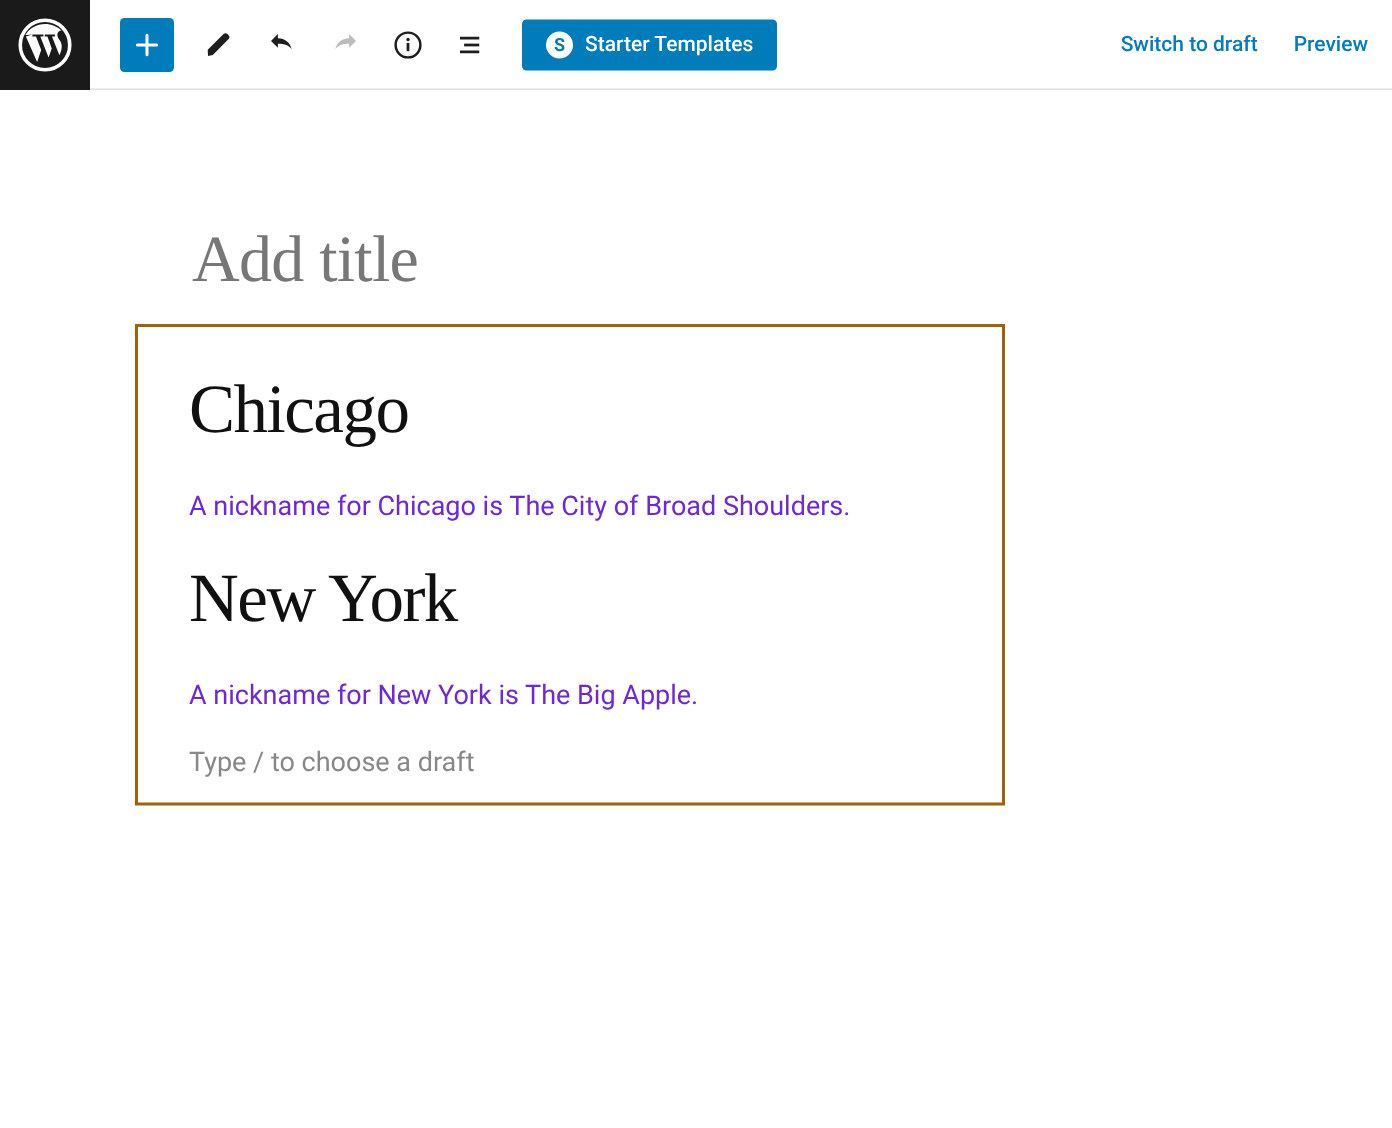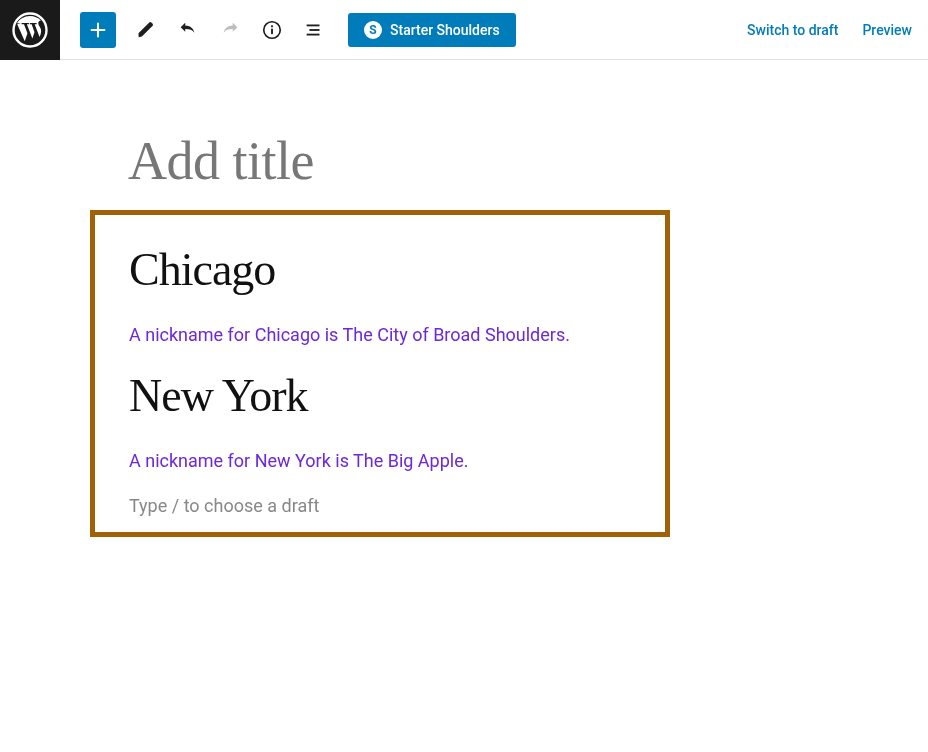--- a/index.html
+++ b/index.html
@@ -90,29 +90,30 @@
     color: #007cba;
     font-size: 14px;
     font-weight: 500;
     cursor: pointer;
   }
   .editor {
     padding: 70px 0 0 90px;
   }
   .title-placeholder {
     font-family: Georgia, 'Times New Roman', serif;
-    font-size: 54px;
+    font-size: 44px;
     font-weight: 400;
     color: #777;
     margin-bottom: 18px;
     padding-left: 38px;
     letter-spacing: -0.5px;
+    margin-top: 17px;
   }
   .block-selection {
-    border: 5px solid #a16207;
+    border: 2px solid #a16207;
     width: 580px;
     padding: 18px 34px 16px 34px;
   }
   .heading {
     font-family: Georgia, 'Times New Roman', serif;
     font-size: 46px;
     font-weight: 400;
     color: #111;
     margin-top: 10px;
     margin-bottom: 28px;
@@ -171,21 +172,21 @@
     </div>
     <div class="icon-btn">
       <svg width="22" height="22" viewBox="0 0 24 24">
         <rect x="4" y="6" width="14" height="2" fill="#1e1e1e"></rect>
         <rect x="7" y="11" width="11" height="2" fill="#1e1e1e"></rect>
         <rect x="4" y="16" width="14" height="2" fill="#1e1e1e"></rect>
       </svg>
     </div>
     <div class="starter-btn">
       <span class="starter-icon">S</span>
-      <span>Starter Shoulders</span>
+      <span>Starter Templates</span>
     </div>
   </div>
 
   <div class="toolbar-right">
     <span class="link-btn">Switch to draft</span>
     <span class="link-btn">Preview</span>
   </div>
 </div>
 
 <div class="editor">

